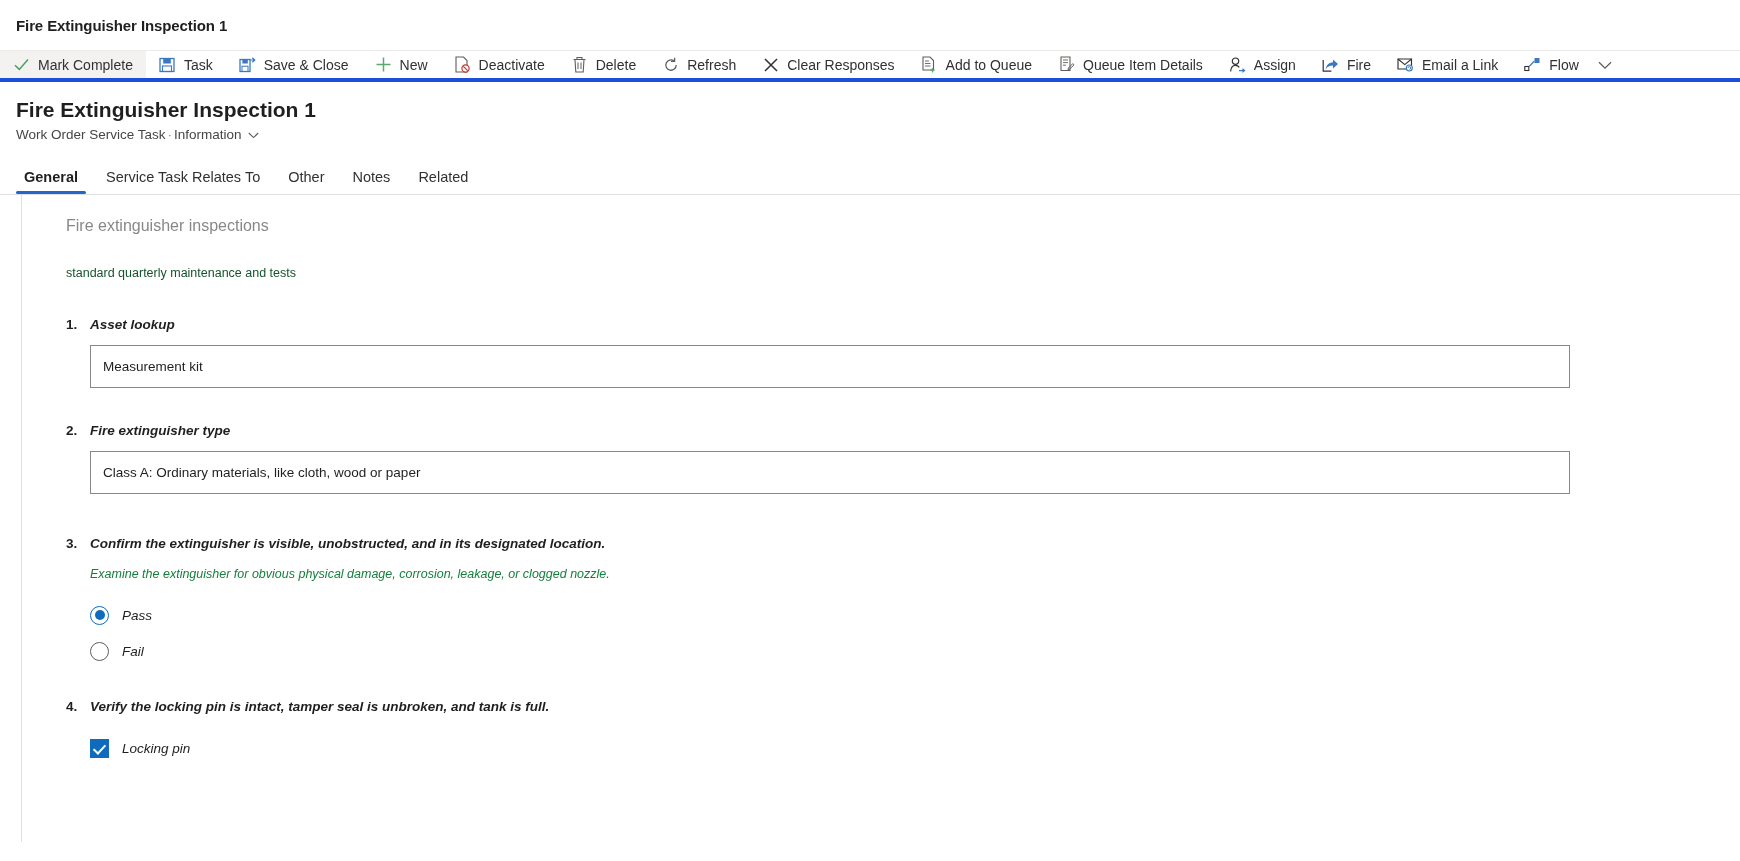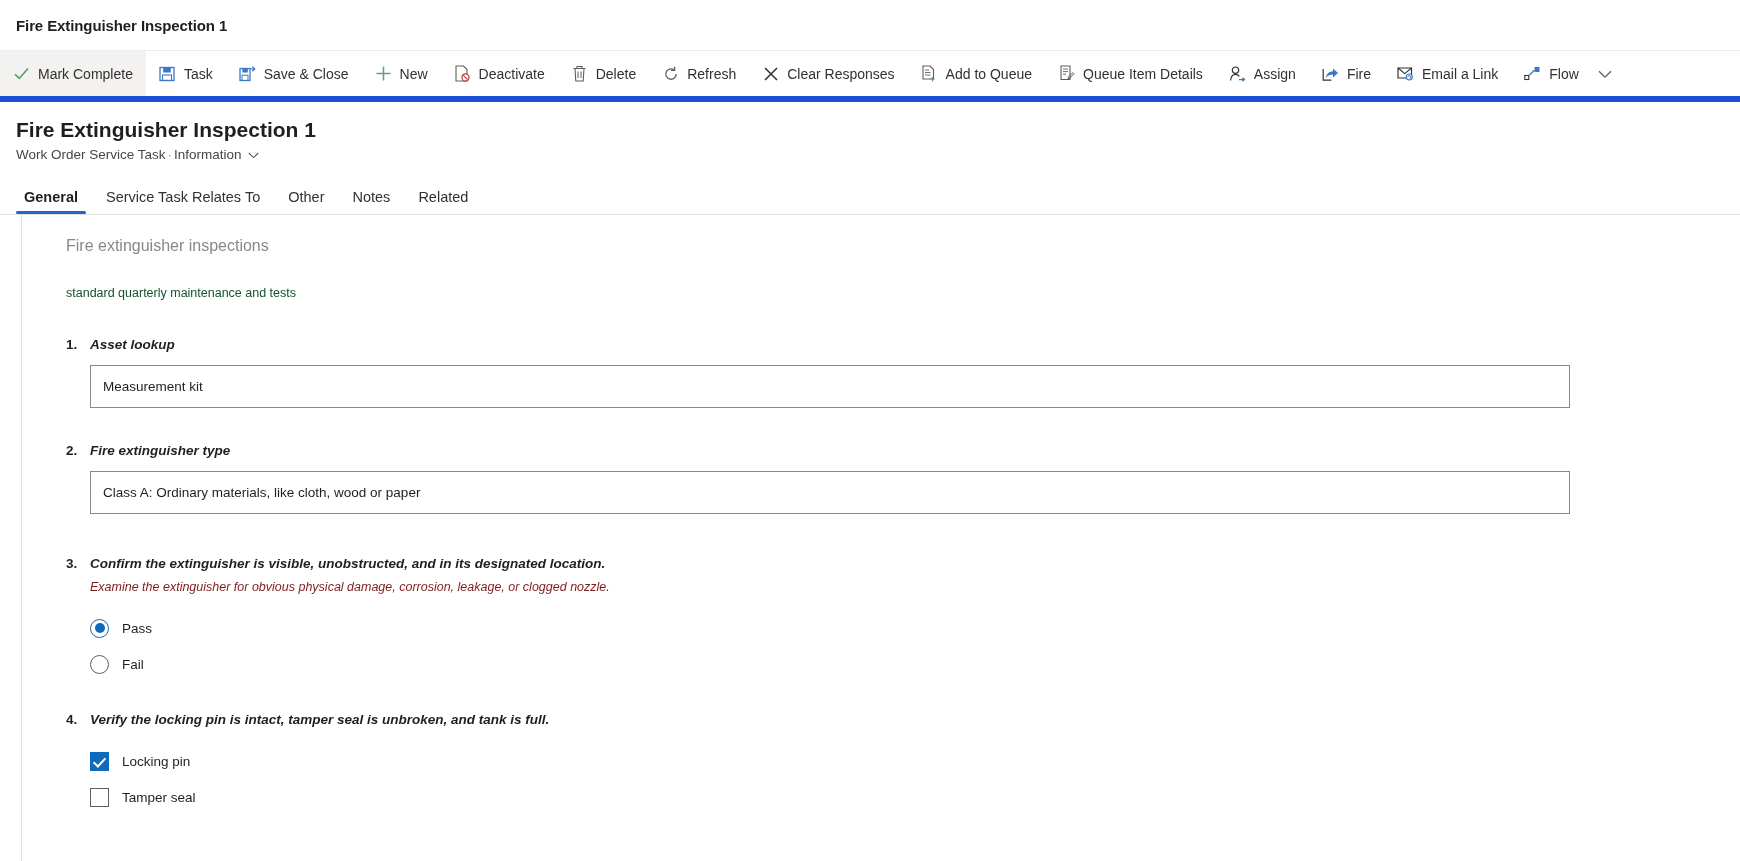--- a/index.html
+++ b/index.html
@@ -22,26 +22,26 @@
   }
   .titlebar-text {
     font-size: 15px;
     font-weight: bold;
     color: #201f1e;
     letter-spacing: -0.1px;
   }
 
   
   .commandbar {
-    height: 52px;
+    height: 32px;
     display: flex;
     align-items: stretch;
     background: #ffffff;
     border-top: 1px solid #edebe9;
-    border-bottom: 6px solid #1d4ed8;
+    border-bottom: 4px solid #1d4ed8;
     position: relative;
   }
   .cmd {
     display: flex;
     align-items: center;
     gap: 8px;
     padding: 0 13px;
     font-size: 14px;
     color: #323130;
     white-space: nowrap;
@@ -168,22 +168,22 @@
   .q-label {
     font-size: 13.5px;
     font-weight: bold;
     color: #201f1e;
     line-height: 19px;
     font-style: italic;
   }
   .q-hint {
     font-size: 12.5px;
     font-style: italic;
-    color: #7f1d1d;
-    margin: 6px 0 0 24px;
+    color: #15803d;
+    margin: 13px 0 0 24px;
     line-height: 17px;
   }
 
   .field-row { margin: 11px 0 0 24px; }
   .text-field {
     display: block;
     height: 43px;
     width: 1480px;
     border: 1px solid #8a8886;
     background: #ffffff;
@@ -198,20 +198,21 @@
   .choice {
     display: flex;
     align-items: center;
     gap: 13px;
     height: 36px;
     cursor: default;
   }
   .choice-label {
     font-size: 13.5px;
     color: #201f1e;
+    font-style: italic;
   }
 
   .radio {
     width: 19px; height: 19px;
     border-radius: 50%;
     border: 1.5px solid #605e5c;
     background: #ffffff;
     flex: 0 0 auto;
     position: relative;
   }
@@ -487,21 +488,17 @@
     <div class="question" style="margin-top:28px;">
       <div class="q-head">
         <span class="q-num">4.</span>
         <span class="q-label">Verify the locking pin is intact, tamper seal is unbroken, and tank is full.</span>
       </div>
       <div class="choice-list">
         <div class="choice">
           <span class="checkbox checked"></span>
           <span class="choice-label">Locking pin</span>
         </div>
-        <div class="choice">
-          <span class="checkbox"></span>
-          <span class="choice-label">Tamper seal</span>
-        </div>
       </div>
     </div>
 
   </div>
 </div>
 
 </body></html>

